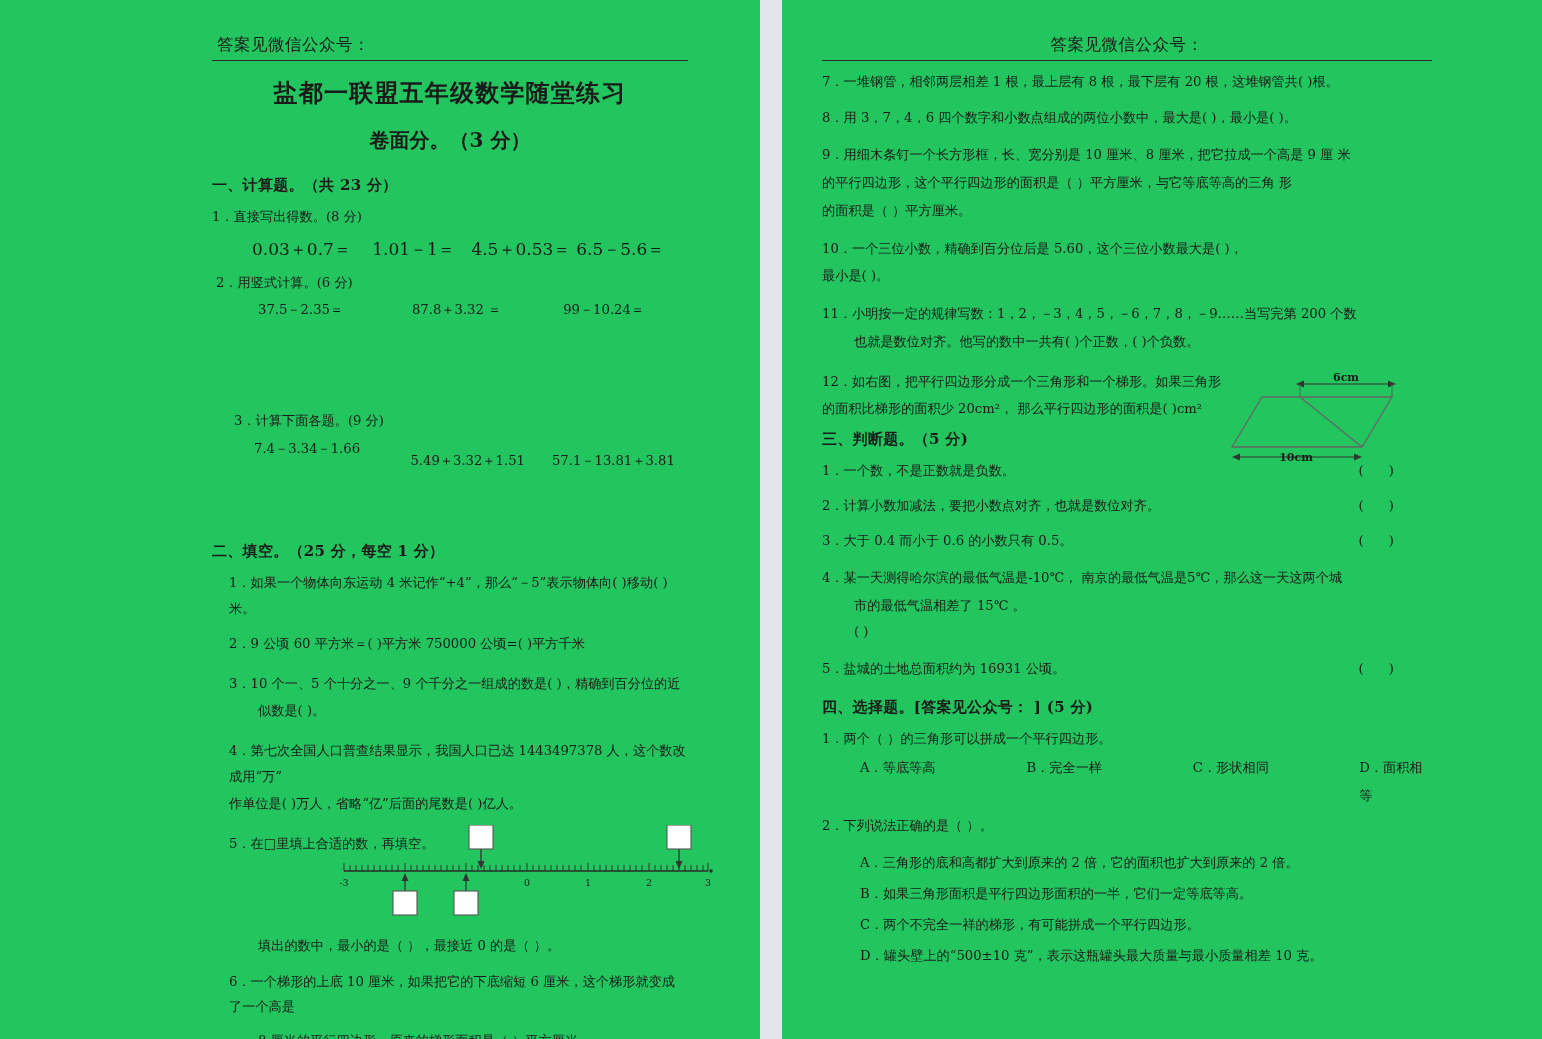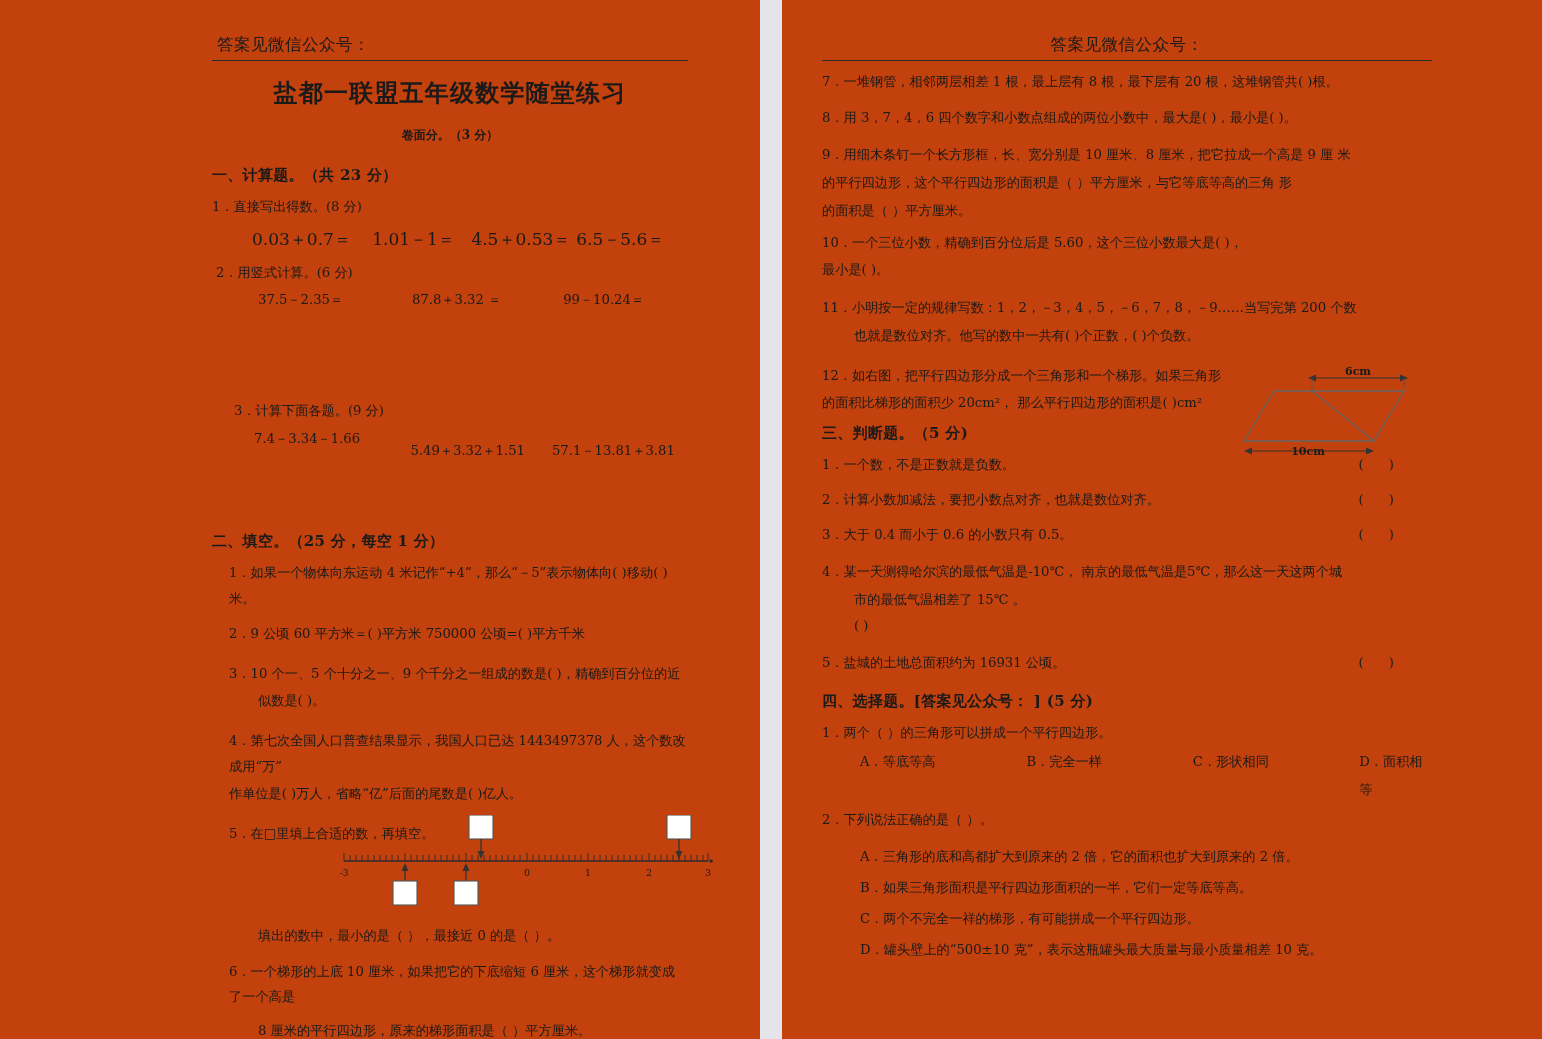--- a/index.html
+++ b/index.html
@@ -16,21 +16,21 @@
     position: relative;
   }
   .page-wrap {
     display: flex;
     width: 1542px;
     height: 1039px;
     position: relative;
   }
   .page {
     position: relative;
-    background: #c2410c;
+    background: #22c55e;
     height: 1039px;
     box-sizing: border-box;
   }
   .page-left  { width: 760px; padding: 0 0 0 0; }
   .col-gap    { width: 22px; background: #e3e5ea; height: 1039px; }
   .page-right { width: 760px; }
 
   .inner-left  { padding: 34px 72px 0 212px; }
   .inner-right { padding: 34px 110px 0 40px; }
 
@@ -49,21 +49,21 @@
   }
   .doc-title {
     text-align: center;
     font-size: 24px;
     font-weight: bold;
     letter-spacing: 1.2px;
     margin: 16px 0 0 0;
   }
   .subtitle {
     text-align: center;
-    font-size: 12px;
+    font-size: 20px;
     font-weight: bold;
     margin: 18px 0 0 0;
   }
 
   
   .sec-head {
     font-size: 15px;
     font-weight: bold;
     letter-spacing: .3px;
     margin: 22px 0 9px 0;
@@ -155,21 +155,21 @@
 
   .opt {
     font-size: 13.2px;
     line-height: 2.35;
     padding-left: 38px;
   }
 
   
   .fig12 {
     position: absolute;
-    right: 8px;
+    right: 20px;
     top: 0px;
   }
   .rel { position: relative; }
 </style>
 </head>
 <body>
 
 <div class="page-wrap">
 
   <div class="page page-left">
@@ -352,21 +352,21 @@
       <div class="q" style="margin-top:10px">
         <span>8．</span><span>用 3，7，4，6 四个数字和小数点组成的两位小数中，最大是(        )，最小是(       )。</span>
       </div>
 
       <div class="q" style="margin-top:12px">
         <span>9．</span><span>用细木条钉一个长方形框，长、宽分别是 10 厘米、8 厘米，把它拉成一个高是 9 厘 米</span>
       </div>
       <div class="q">的平行四边形，这个平行四边形的面积是（        ）平方厘米，与它等底等高的三角 形</div>
       <div class="q">的面积是（      ）平方厘米。</div>
 
-      <div class="q" style="margin-top:6px">
+      <div class="q" style="margin-top:12px">
         <span>10．</span><span>一个三位小数，精确到百分位后是 5.60，这个三位小数最大是(                )，</span>
       </div>
       <div class="q">最小是(                 )。</div>
 
       <div class="q" style="margin-top:12px">
         <span>11．</span><span>小明按一定的规律写数：1，2，－3，4，5，－6，7，8，－9……当写完第 200 个数</span>
       </div>
       <div class="q indent2">也就是数位对齐。他写的数中一共有(       )个正数，(      )个负数。</div>
 
       <div class="rel" style="margin-top:14px">

